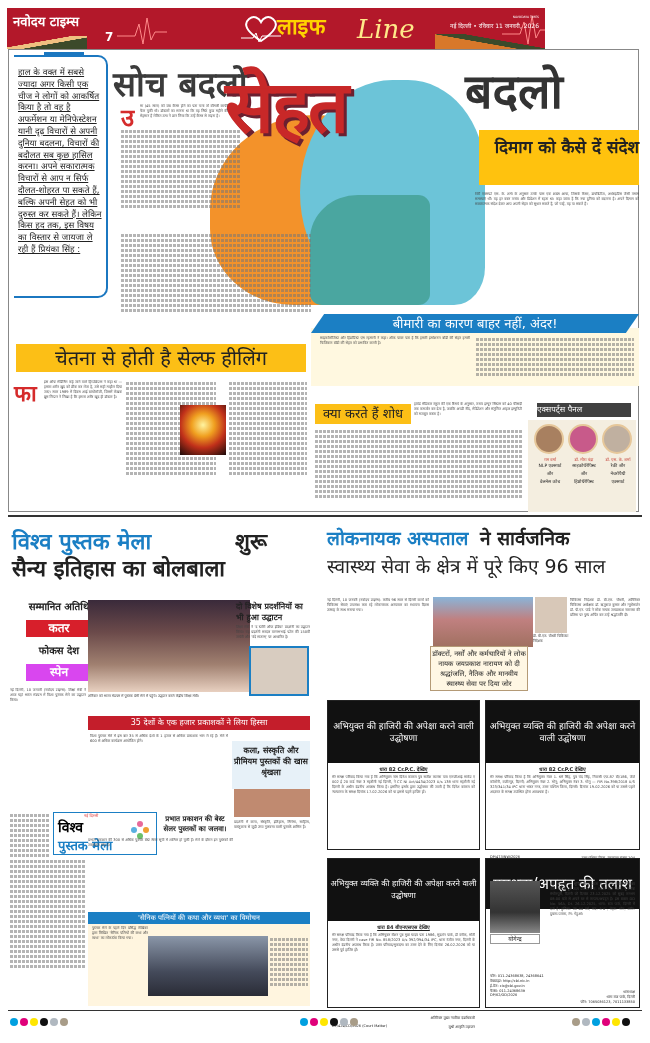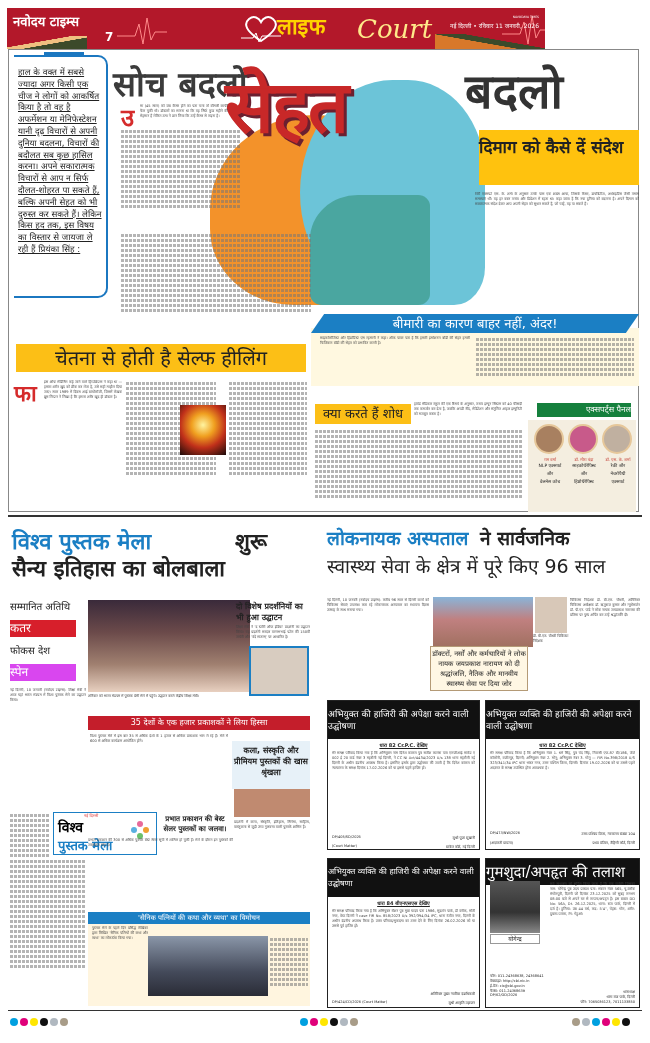--- a/index.html
+++ b/index.html
@@ -25,59 +25,59 @@
 #sidebox{left:14px;top:55px;width:94px;height:243px;border:2px solid #1b77c0;border-left:none;border-radius:0 10px 10px 0;}
 #sidebox .body{padding:10px 4px 0 4px;font-size:8.6px;line-height:11.8px;text-decoration:underline;color:#222}
 #sidebox .arrow{left:30px;top:-5px;width:40px;height:0;border-top:3px solid #1b77c0}
 .h-soch{left:113px;top:60px;font-size:34px;font-weight:bold;color:#3b3b3b}
 .h-sehat{left:225px;top:55px;font-size:72px;font-weight:bold;color:#c82828;letter-spacing:-2px;text-shadow:3px 3px 0 #6b2030}
 .h-badlo2{left:465px;top:57px;font-size:48px;font-weight:bold;color:#333}
 
 .ill-orange{left:210px;top:115px;width:210px;height:190px;background:#f3922a;border-radius:50% 50% 10% 40%}
 .ill-blue{left:300px;top:80px;width:185px;height:225px;background:#6cc4d8;border-radius:60% 50% 20% 60%}
 .ill-teal{left:310px;top:195px;width:120px;height:110px;background:#4aa6a0;border-radius:40% 10% 10% 10%}
-#dimag{left:479px;top:130px;width:160px;height:55px;background:#ffc20e;color:#222;text-align:left;font-size:17px;line-height:22px;padding-top:6px;font-weight:bold}
+#dimag{left:479px;top:130px;width:160px;height:55px;background:#ffc20e;color:#222;text-align:right;font-size:17px;line-height:22px;padding-top:6px;font-weight:bold}
 #udrop{left:121px;top:100px;font-size:24px;color:#d52b2b;font-weight:bold}
 
 #chetna{left:16px;top:344px;width:290px;height:28px;background:#fcbf16;font-size:20px;line-height:28px;text-align:center;color:#222}
 
 #bimari{left:311px;top:314px;width:328px;height:19px;background:#1b7fc4;color:#fff;text-align:center;font-size:13px;line-height:19px;clip-path:polygon(4% 0,100% 0,96% 100%,0 100%)}
 #bimari-bg{left:311px;top:328px;width:328px;height:58px;background:#fff8e0}
 #shodh{left:315px;top:404px;width:96px;height:20px;background:#fcbf16;font-size:13px;line-height:20px;text-align:center;color:#222}
-#panel-h{left:537px;top:403px;width:94px;height:14px;background:#15803d;color:#fff;font-size:8px;line-height:14px;text-align:right}
+#panel-h{left:537px;top:403px;width:94px;height:14px;background:#404040;color:#fff;font-size:8px;line-height:14px;text-align:left}
 #panel-bg{left:528px;top:420px;width:108px;height:92px;background:#f4eee0}
 .expert{position:absolute;width:32px}
 .expert .ph{width:30px;height:30px;border-radius:50%;background:#a88060;border:2px solid #e6c79a}
 .expert .nm{font-size:4px;color:#c0362c;text-align:center;margin-top:3px}
 .expert .rl{font-size:4.5px;color:#222;text-align:center;line-height:8px}
 
 #rule{left:8px;top:515px;width:634px;height:2px;background:#333}
 .h-mela1{left:12px;top:525px;font-size:22px;font-weight:bold;color:#1b7fc4}
 .h-mela2{left:235px;top:525px;font-size:22px;font-weight:bold;color:#222}
 .h-sainya{left:12px;top:552px;font-size:22px;font-weight:bold;color:#222}
 .h-lok1{left:327px;top:525px;font-size:19px;font-weight:bold;color:#1b7fc4}
 .h-lok2{left:480px;top:525px;font-size:19px;font-weight:bold;color:#222}
 .h-lok3{left:327px;top:553px;font-size:19px;font-weight:normal;color:#222}
-.tagbox{left:10px;width:66px;height:17px;font-size:10px;line-height:17px;font-weight:normal}
+.tagbox{left:26px;width:66px;height:17px;text-align:center;font-size:10px;line-height:17px;font-weight:bold}
 #mela-photo{left:88px;top:600px;width:162px;height:92px;background:linear-gradient(180deg,#3a2a3a 0%,#6b4a4a 35%,#a08070 70%,#e8d0c0 100%)}
 #mela-inset{left:249px;top:646px;width:60px;height:50px;background:#d8ccc0;border:2px solid #1b7fc4}
 #red-bar{left:88px;top:716px;width:222px;height:14px;background:#c41e2b;color:#fff;font-size:8px;line-height:14px;text-align:center}
 #kala-box{left:232px;top:741px;width:78px;height:48px;background:#e7f1f8;font-size:8px;line-height:11px;text-align:center;font-weight:bold;padding-top:4px}
 #vpmlogo{left:53px;top:812px;width:104px;height:43px;border:1.5px solid #1b7fc4;background:#fff}
 #vpmlogo .t1{color:#000000;font-size:14px;font-weight:bold;position:absolute;left:4px;top:4px}
 #vpmlogo .t2{color:#1b7fc4;font-size:13px;font-weight:bold;position:absolute;left:4px;top:23px}
 #vpmlogo .nd{color:#d33;font-size:4px;position:absolute;left:30px;top:0}
 #sainik-bar{left:88px;top:912px;width:222px;height:12px;background:#1b7fc4;color:#fff;font-size:7px;line-height:12px;text-align:center}
 #sainik-bg{left:88px;top:924px;width:222px;height:82px;background:#fff5df}
 #sainik-photo{left:148px;top:936px;width:120px;height:60px;background:linear-gradient(180deg,#8a96a8 0%,#444a5a 60%,#2a2c36 100%)}
 #lok-photo{left:433px;top:597px;width:100px;height:50px;background:linear-gradient(180deg,#8ab4d8 0%,#c08080 45%,#a07060 100%)}
 #lok-inset{left:535px;top:597px;width:32px;height:36px;background:#d8c8b8}
 #lok-caption{left:430px;top:646px;width:98px;height:45px;background:#fff7e4;border:1px solid #b49a76;font-size:7px;line-height:10px;text-align:center;padding-top:2px}
 .notice{position:absolute;border:1px solid #222}
-.notice .nh{background:#111;color:#fff;text-align:left;font-size:9px;line-height:12px;padding:7px 0}
+.notice .nh{background:#111;color:#fff;text-align:center;font-size:9px;line-height:12px;padding:19px 0}
 .notice .nsub{font-size:5px;text-align:center;font-weight:bold;text-decoration:underline;margin:3px 0}
 .notice .nb{padding:0 4px}
 .notice .nf{font-size:3.5px;display:flex;justify-content:space-between;padding:2px 4px}
 #missing-photo{left:490px;top:881px;width:50px;height:52px;background:linear-gradient(180deg,#555 0%,#333 60%,#888 100%)}
 .cmyk{position:absolute;display:flex;gap:2px}
 .cmyk span{width:8px;height:8px;border-radius:50%}
 #bottom-rule{left:8px;top:1010px;width:634px;height:1px;background:#333}
 </style>
 </head>
 <body>
@@ -88,21 +88,21 @@
   <span class="abs paper">नवोदय टाइम्स</span>
   <span class="abs pg">7</span>
   <svg class="ecg" style="left:110px;top:6px" width="50" height="30">
       <polyline points="0,22 18,22 22,10 26,30 30,4 34,26 38,18 50,18" fill="none" stroke="#ff8a8a" stroke-width="1"></polyline>
     </svg>
   <svg class="abs heart" viewBox="0 0 40 30">
       <path d="M20 27 C5 17 2 10 8 5 C13 1 18 4 20 8 C22 4 27 1 32 5 C38 10 35 17 20 27Z" fill="none" stroke="#fff" stroke-width="2"></path>
       <polyline points="0,24 12,24 15,19 18,28 21,22 40,22" fill="none" stroke="#fff" stroke-width="1"></polyline>
     </svg>
   <span class="abs life">लाइफ</span>
-  <span class="abs line">Court</span>
+  <span class="abs line">Line</span>
   <svg class="ecg" style="left:495px;top:6px" width="50" height="30">
       <polyline points="0,20 18,20 22,8 26,30 30,2 34,24 38,16 50,16" fill="none" stroke="#ff8a8a" stroke-width="1"></polyline>
     </svg>
   <span class="abs small">NAVODAYA TIMES</span>
   <span class="abs date">नई दिल्ली • रविवार 11 जनवरी, 2026</span>
 </div>
 
 <div id="frame" class="abs"></div>
 
 <div class="abs ill-orange"></div>

